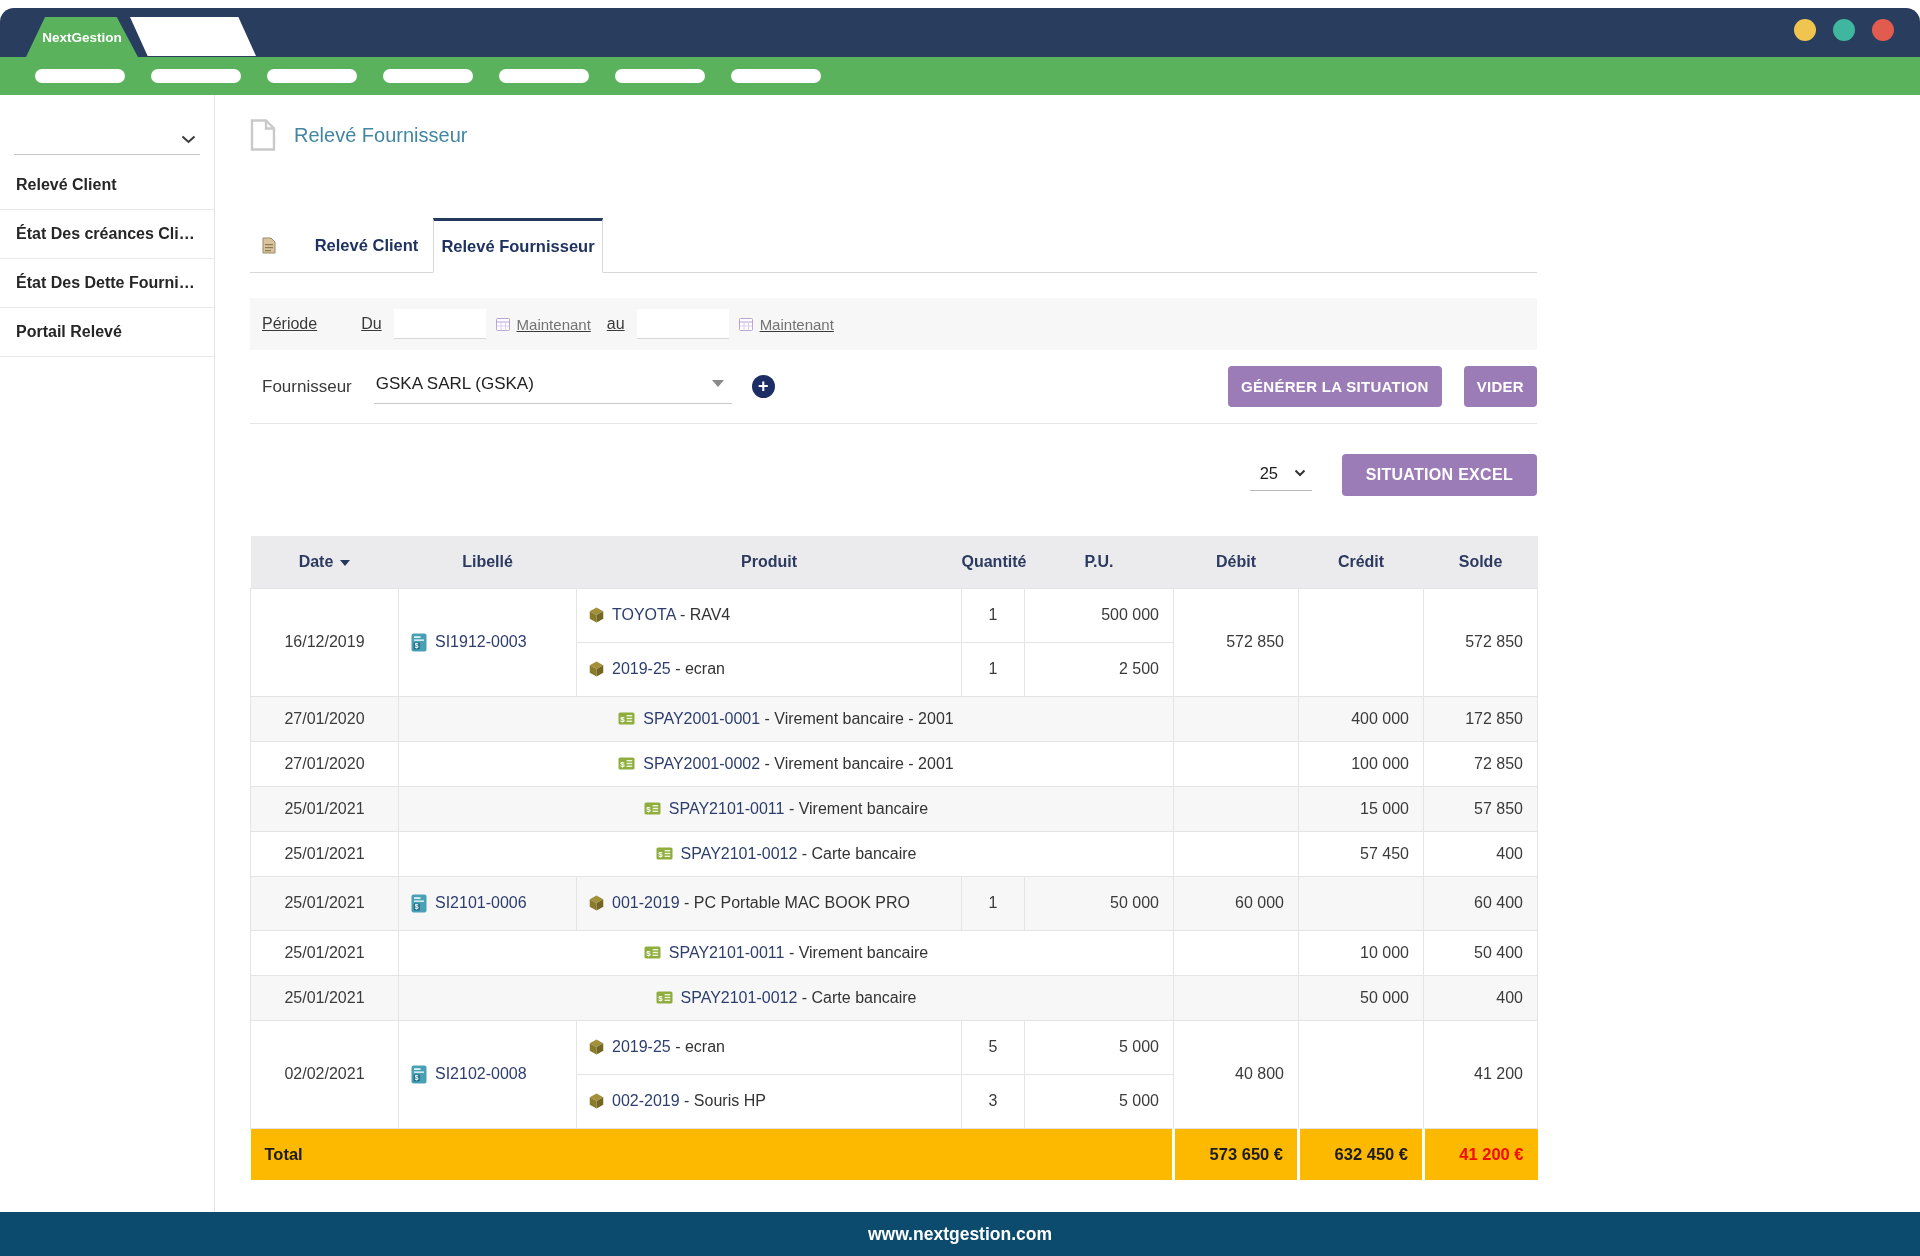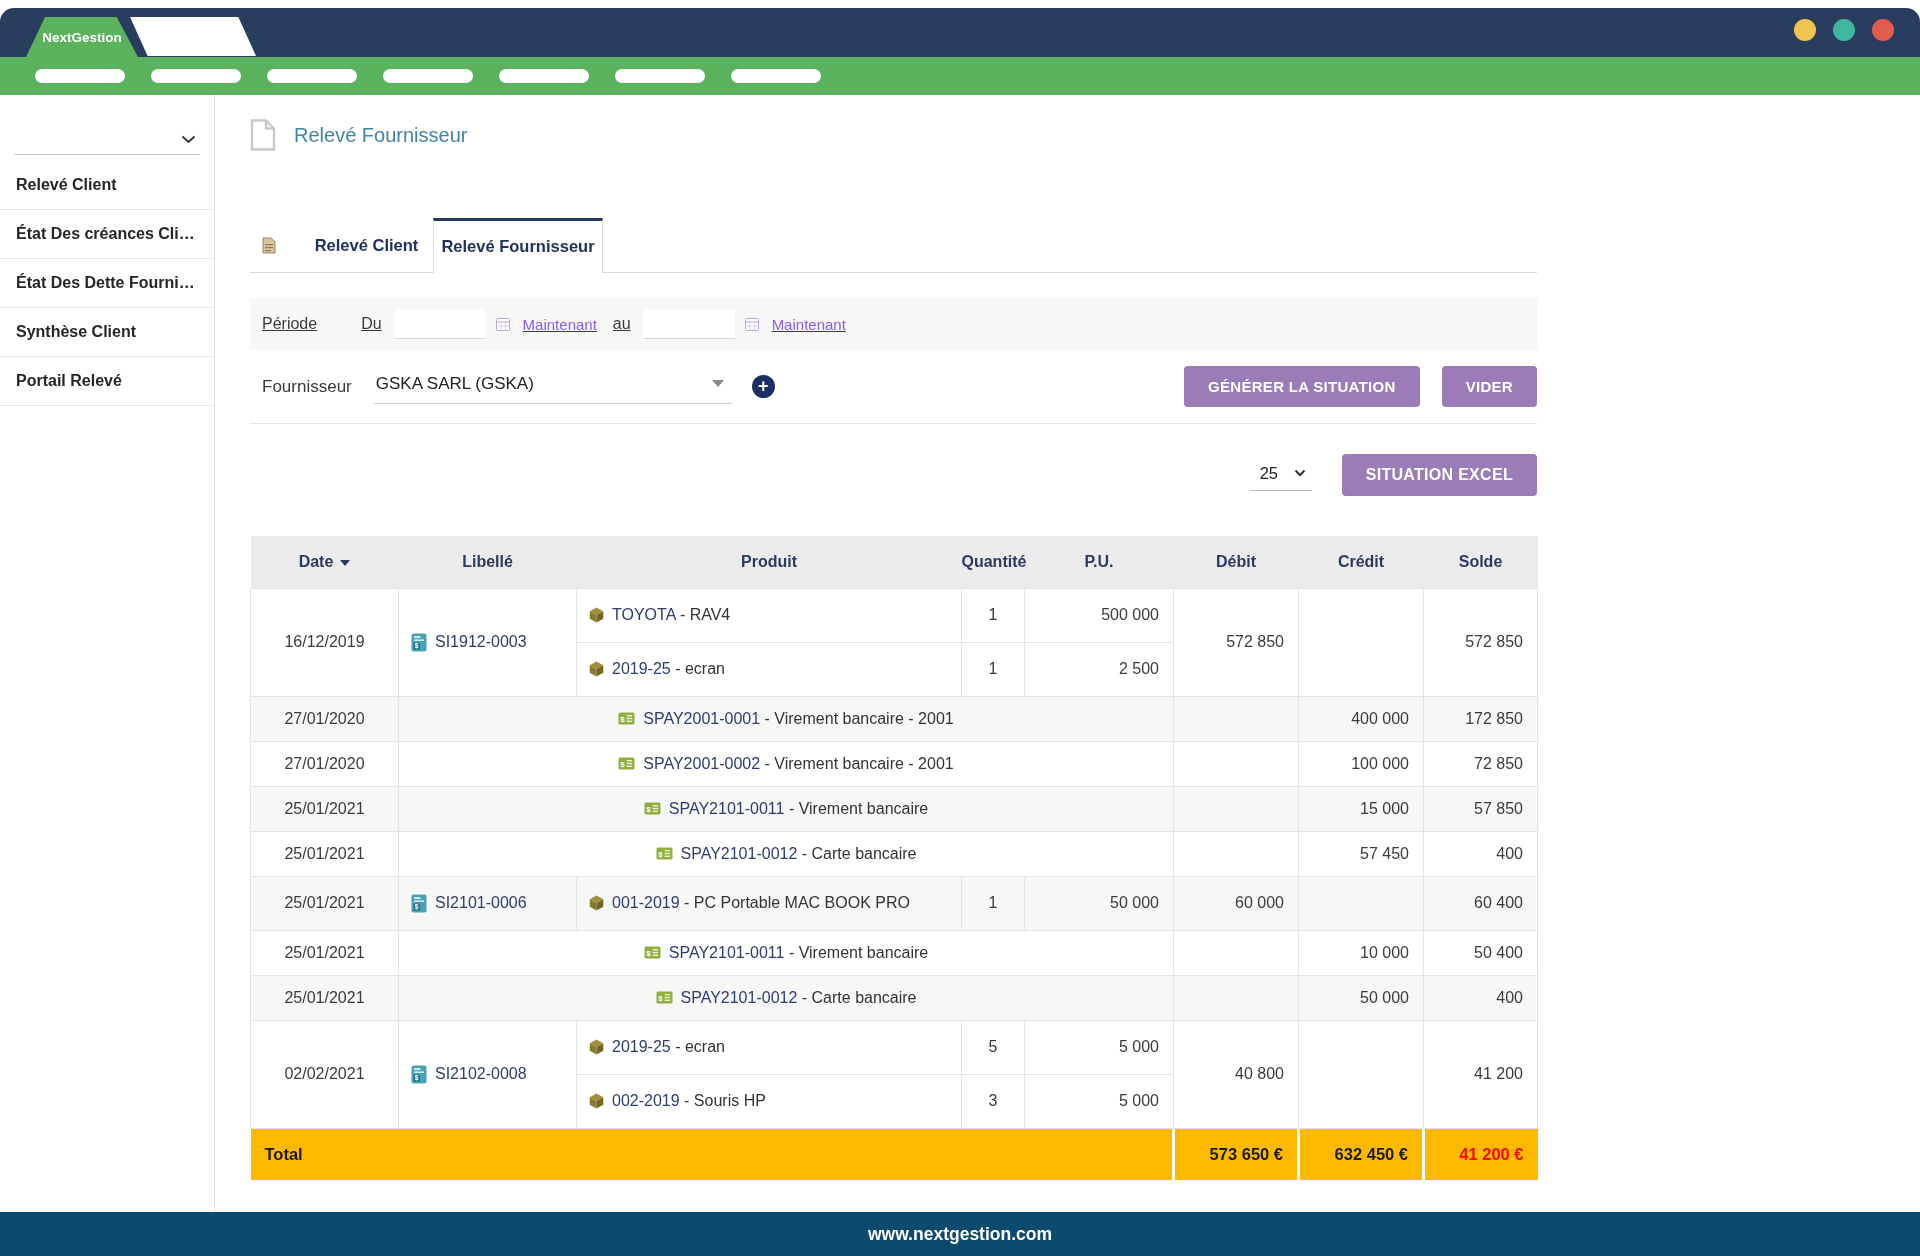--- a/index.html
+++ b/index.html
@@ -30,28 +30,28 @@
   .tabs{display:flex;align-items:stretch;margin-top:66px;border-bottom:1px solid #d8d8d8;height:55px;}
   .tab-file{align-self:center;margin:0 24px 0 12px;line-height:0;}
   .tab{display:flex;align-items:center;justify-content:center;font-weight:700;color:#1f3260;font-size:16.5px;cursor:pointer;}
   .tab.first{width:133px;}
   .tab.active{width:170px;background:#fff;border:1px solid #d8d8d8;border-top:3px solid #24395e;border-bottom:1px solid #fff;margin-bottom:-1px;}
   
   .panel-period{margin-top:25px;height:52px;background:#f7f7f8;display:flex;align-items:center;padding:0 12px;font-size:16px;color:#3a3a3a;text-decoration:underline;}
   .lbl-periode{margin-right:44px;}
   .inp{width:92px;height:30px;background:#fff;border:none;border-bottom:1px solid #d6d6d6;margin-left:12px;font-family:inherit;font-size:15px;padding:0 6px;}
   .cal{margin-left:10px;line-height:0;cursor:pointer;}
-  .maintenant{color:#8b5cf6;margin-left:13px;font-size:15px;cursor:pointer;}
+  .maintenant{color:#737373;margin-left:7px;font-size:15px;cursor:pointer;}
   .au{margin-left:16px;}
   .panel-fournisseur{height:74px;display:flex;align-items:center;padding-left:12px;border-bottom:1px solid #e5e5e5;font-size:17px;color:#3a3a3a;}
   .select-fournisseur{width:358px;margin-left:22px;border-bottom:1px solid #c9c9c9;display:flex;align-items:center;justify-content:space-between;padding:4px 8px 9px 2px;font-size:17px;color:#222;cursor:pointer;}
   .caret-down{width:0;height:0;border-left:6px solid transparent;border-right:6px solid transparent;border-top:7px solid #8a8a8a;}
   .plus-btn{width:23px;height:23px;border-radius:50%;background:#1c2e63;color:#fff;display:flex;align-items:center;justify-content:center;font-size:18px;font-weight:700;margin-left:20px;cursor:pointer;line-height:0;padding-bottom:2px;}
   .btns{margin-left:auto;display:flex;gap:22px;}
-  .btn{background:#9b7cb7;color:#fff;border:none;border-radius:4px;font-weight:700;font-size:15px;padding:12px 24px;cursor:pointer;font-family:inherit;letter-spacing:.3px;}
+  .btn{background:#9b7cb7;color:#fff;border:none;border-radius:4px;font-weight:700;font-size:15px;padding:12px 13px;cursor:pointer;font-family:inherit;letter-spacing:.3px;}
   
   .toolbar{margin-top:30px;display:flex;justify-content:flex-end;align-items:center;gap:30px;}
   .page-size{width:62px;border-bottom:1px solid #b9b9b9;display:flex;align-items:center;justify-content:space-between;padding:4px 6px 7px 10px;font-size:16.5px;color:#222;cursor:pointer;}
   .btn-export{font-size:16px;padding:12px 24px;}
   
   table{border-collapse:collapse;width:1287px;margin-top:40px;table-layout:fixed;}
   col.c-date{width:148px}col.c-lib{width:178px}col.c-prod{width:385px}col.c-qty{width:63px}col.c-pu{width:149px}col.c-deb{width:125px}col.c-cred{width:125px}col.c-sol{width:114px}
   thead th{background:#ebebee;color:#2c3a60;font-size:16px;font-weight:700;height:52px;}
   .sort{display:inline-block;width:0;height:0;border-left:5px solid transparent;border-right:5px solid transparent;border-top:6px solid #24395e;margin-left:7px;vertical-align:middle;}
   tbody td{border:1px solid #e4e4e6;font-size:16px;color:#3b3b3b;height:45px;padding:0 12px;background:#fff;vertical-align:middle;}
@@ -104,21 +104,20 @@
         <span style="line-height:0">
           <svg width="15" height="9" viewBox="0 0 15 9">
               <polyline points="1.5,1.5 7.5,7 13.5,1.5" fill="none" stroke="#3a3a3a" stroke-width="2"></polyline>
             </svg>
         </span>
       </div>
       <div class="side-menu">
           <div class="side-item">Relevé Client</div>
           <div class="side-item">État Des créances Client</div>
           <div class="side-item">État Des Dette Fournis…</div>
-          <div class="side-item">Synthèse Client</div>
           <div class="side-item">Portail Relevé</div>
         </div>
     </div>
 
     <div class="main">
       <div class="main-inner">
 
         <div class="title-row">
           <span style="line-height:0">
             <svg width="26" height="32" viewBox="0 0 26 32">

